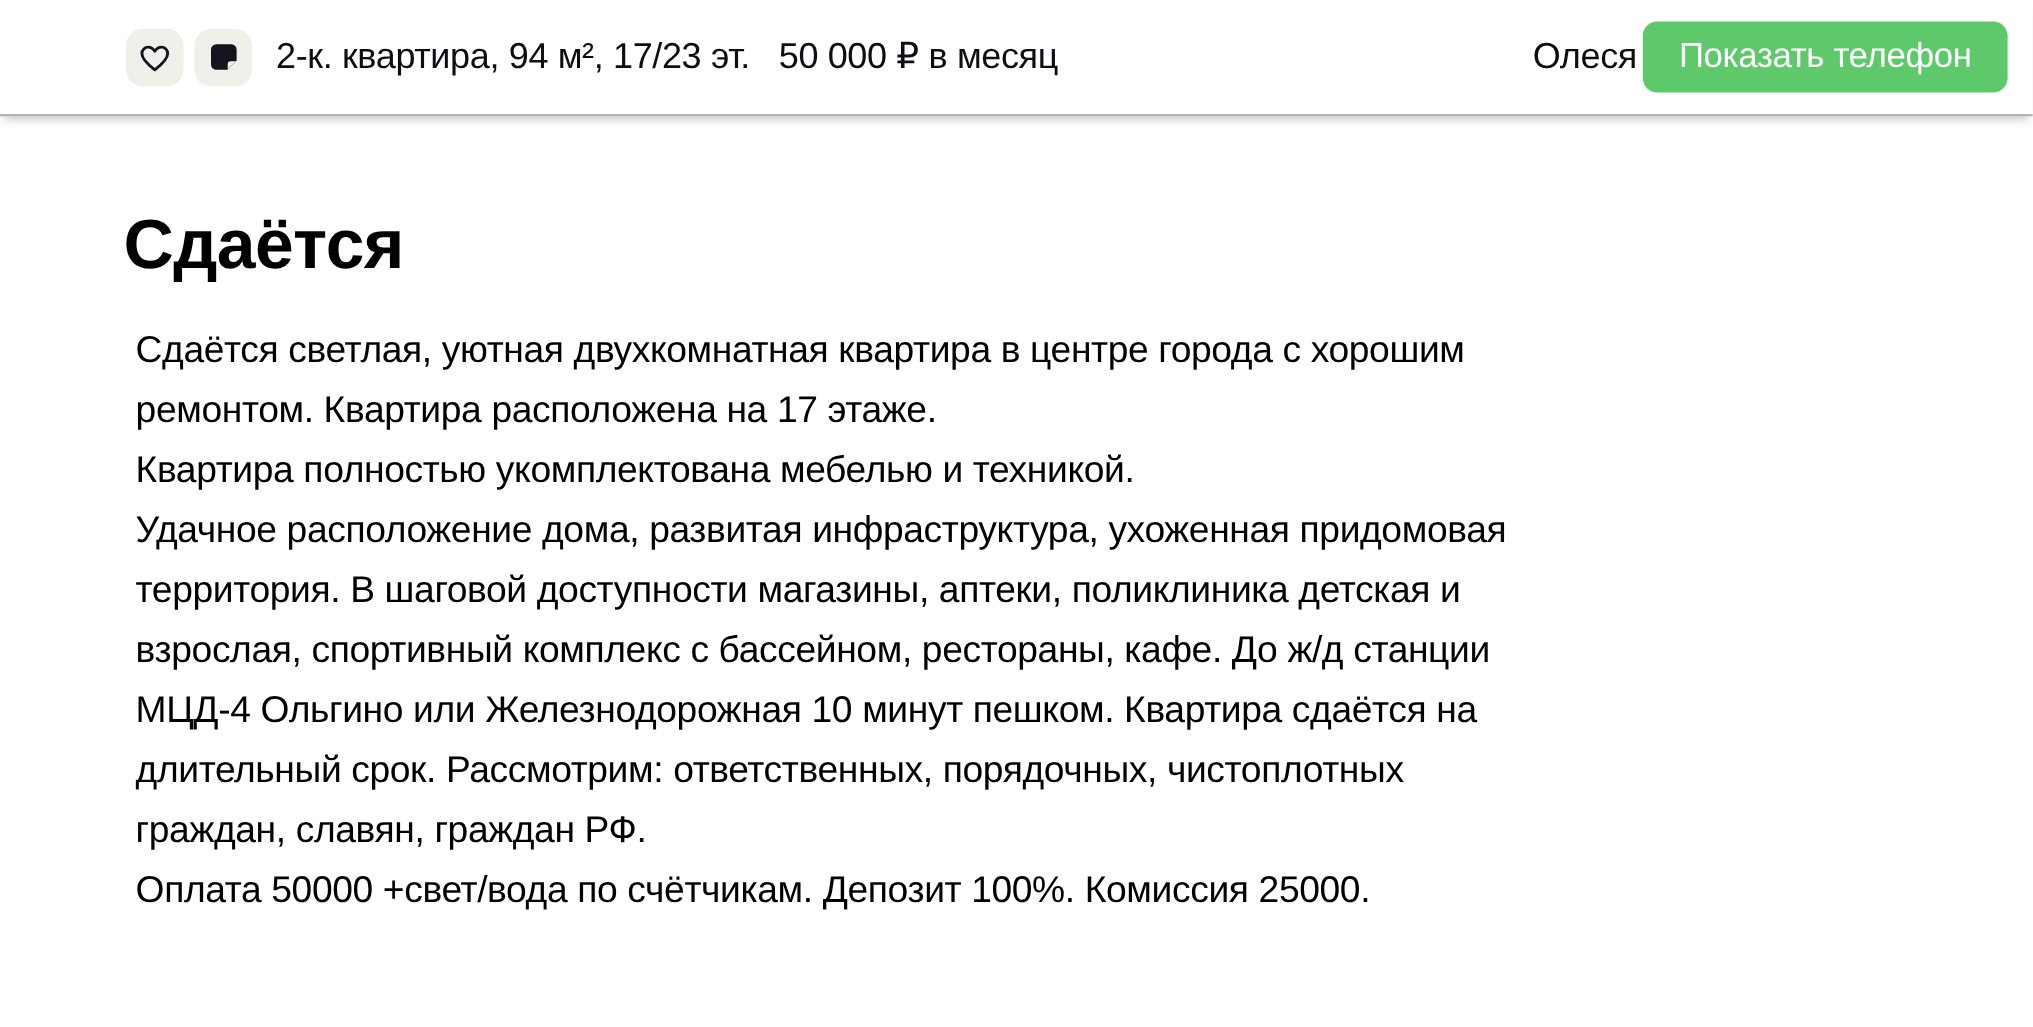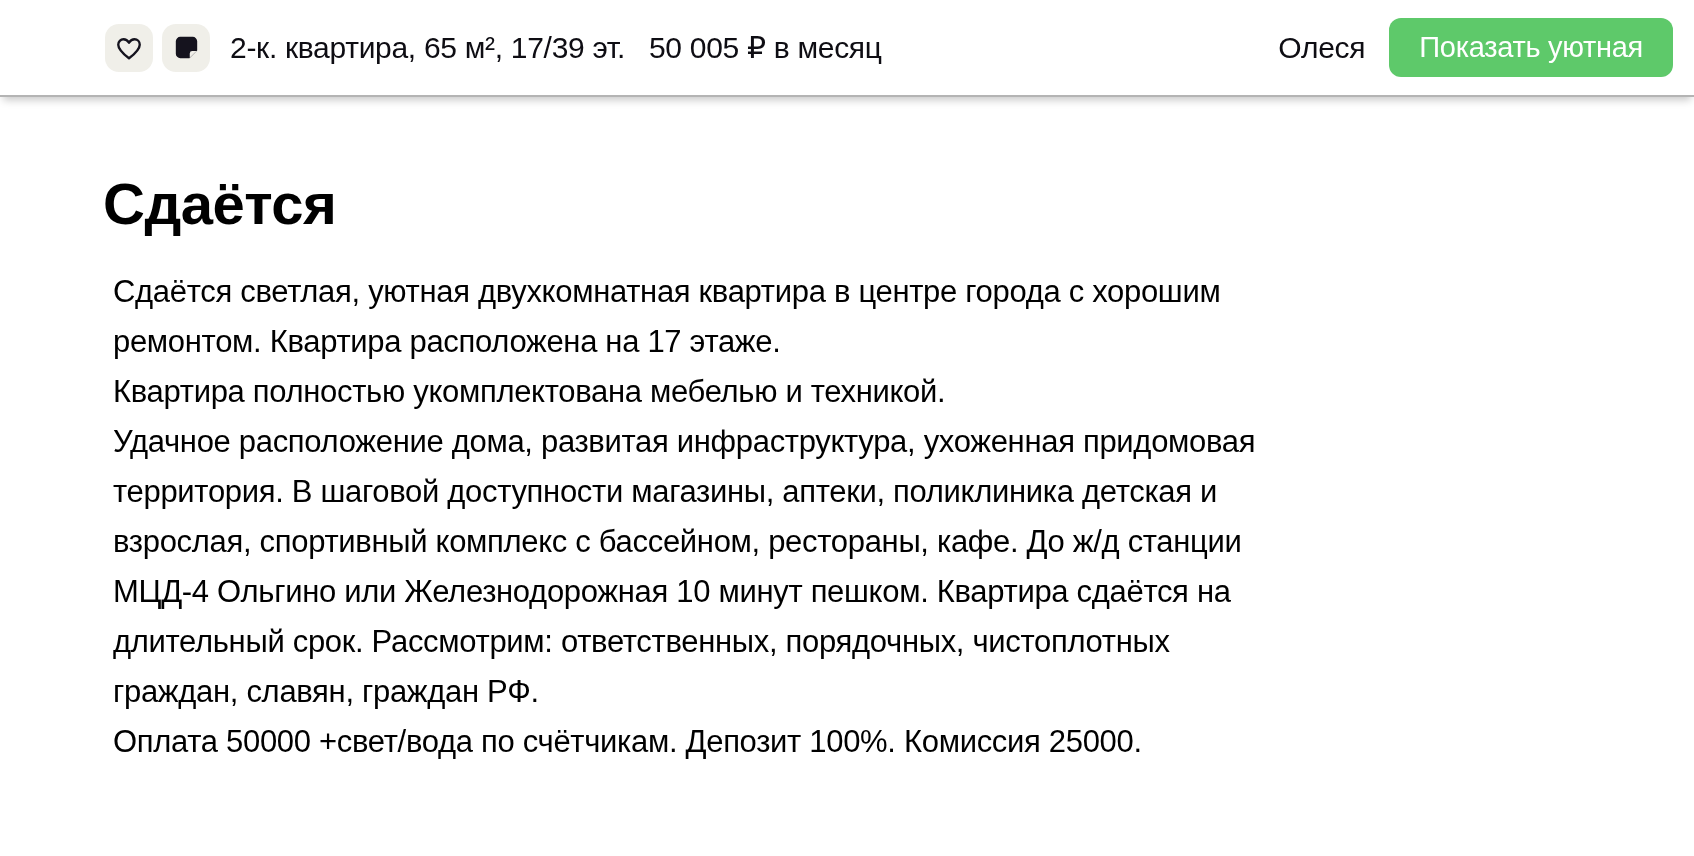--- a/index.html
+++ b/index.html
@@ -66,21 +66,21 @@
   .topbar-right {
     margin-left: auto;
     display: flex;
     align-items: center;
   }
   .seller-name {
     font-size: 30px;
     font-weight: 400;
     letter-spacing: -0.01em;
     color: #0e0d13;
-    margin-right: 24px;
+    margin-right: 5px;
     white-space: nowrap;
   }
   .phone-btn {
     height: 59px;
     padding: 0 30px;
     border: none;
     border-radius: 12px;
     background: #5ec96a;
     color: #ffffff;
     font-family: inherit;
@@ -130,27 +130,27 @@
 
     <button class="icon-btn">
       <span>
         <svg width="27" height="27" viewBox="0 0 24 24">
           <path d="M6.5 2.5h11a4 4 0 0 1 4 4v8.1l-6.9 6.9H6.5a4 4 0 0 1-4-4v-11a4 4 0 0 1 4-4z" fill="#15131e"></path>
           <path d="M14.9 21v-3.7a2.2 2.2 0 0 1 2.2-2.2h3.9z" fill="#f0efe9"></path>
         </svg>
       </span>
     </button>
 
-    <span class="listing-title">2-к. квартира, 65 м², 17/39 эт.</span>
-    <span class="listing-price">50 005 ₽ в месяц</span>
+    <span class="listing-title">2-к. квартира, 94 м², 17/23 эт.</span>
+    <span class="listing-price">50 000 ₽ в месяц</span>
   </div>
 
   <div class="topbar-right">
     <span class="seller-name">Олеся</span>
-    <button class="phone-btn">Показать уютная</button>
+    <button class="phone-btn">Показать телефон</button>
   </div>
 </header>
 
 <main class="content">
   <h1 class="desc-heading">Сдаётся</h1>
   <div class="desc-text">Сдаётся светлая, уютная двухкомнатная квартира в центре города с хорошим
 ремонтом. Квартира расположена на 17 этаже.
 Квартира полностью укомплектована мебелью и техникой.
 Удачное расположение дома, развитая инфраструктура, ухоженная придомовая
 территория. В шаговой доступности магазины, аптеки, поликлиника детская и

